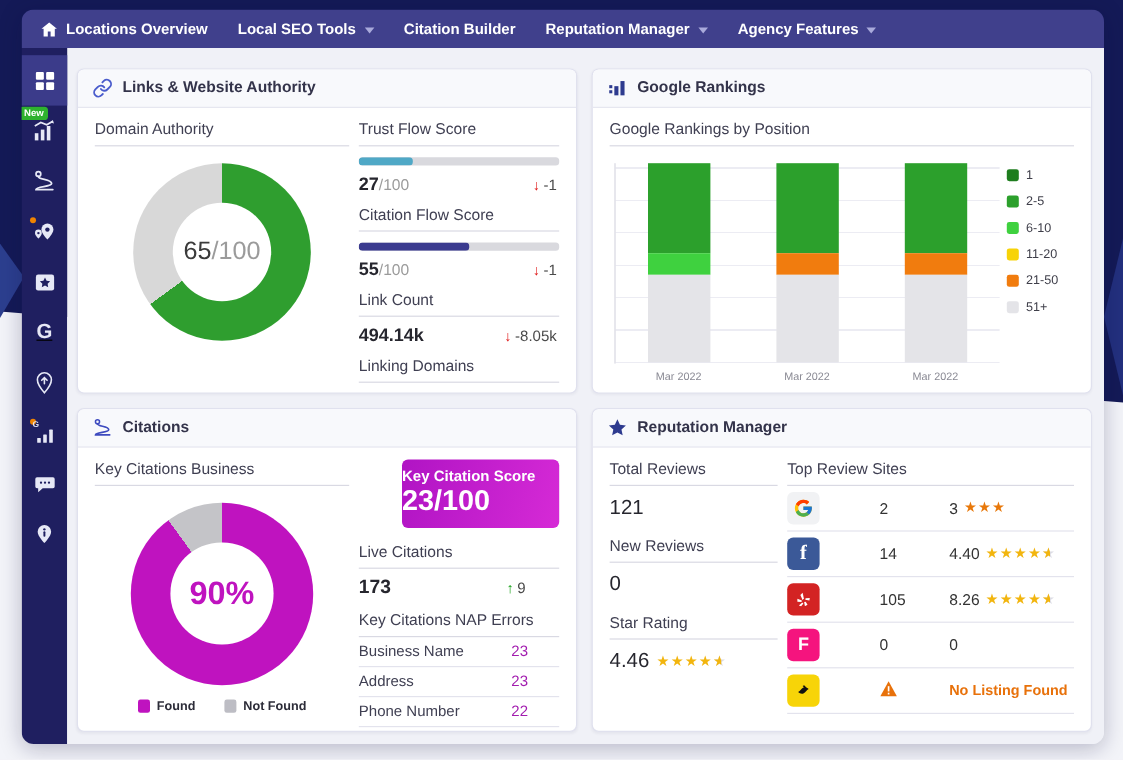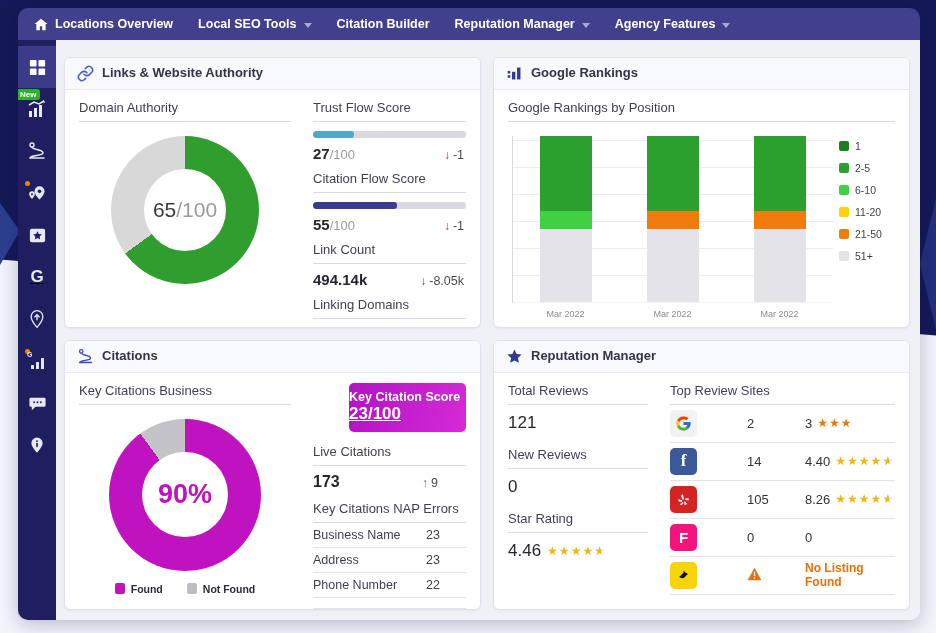--- a/index.html
+++ b/index.html
@@ -49,21 +49,21 @@
   .content { flex: 1; background: #f0f1f7; padding: 17px 10px 10px 8px;
     display: grid; grid-template-columns: 1fr 1fr; grid-template-rows: 1fr 1fr;
     gap: 12px; min-height: 0; }
 
   .card { background: #fff; border: 1px solid #e0e1ee; border-radius: 6px;
     display: flex; flex-direction: column; overflow: hidden;
     box-shadow: 0 1px 2px rgba(30,30,80,.05); }
   .card-head { flex: 0 0 auto; background: #f8f9fc; border-bottom: 1px solid #e6e7f0;
     padding: 7px 12px; display: flex; align-items: flex-start; gap: 8px; }
   .card-title { font-size: 13px; font-weight: 700; color: #33334a; }
-  .card-body { flex: 1; padding: 10px 14px 8px 14px; display: flex; gap: 22px; min-height: 0; }
+  .card-body { flex: 1; padding: 10px 14px 8px 14px; display: flex; gap: 8px; min-height: 0; }
 
   .section-label { font-size: 13px; color: #3f3f52; padding-bottom: 6px;
     border-bottom: 1px solid #d9d9e3; }
 
   
   .col-left { flex: 0 0 212px; }
   .col-right { flex: 1; min-width: 0; }
   .donut { width: 148px; height: 148px; border-radius: 50%; position: relative;
     margin: 14px auto 0 auto; }
   .donut::after { content: ""; position: absolute; inset: 22%; background: #fff;
@@ -109,25 +109,25 @@
   .cit-donut { width: 152px; height: 152px; }
   .cit-center { font-size: 27px; font-weight: 700; color: #bf13bf; }
   .cit-legend { display: flex; justify-content: center; gap: 24px; margin-top: 12px; }
   .cit-legend .legend-item { font-size: 10.5px; font-weight: 700; color: #2c2c38; }
   .cit-legend .sw { width: 11px; height: 11px; }
   .sw-found { background: #bf13bf; }
   .sw-notfound { background: #bdbdc4; }
   .score-box { border-radius: 5px; background: linear-gradient(105deg, #b014c4, #d62ad6);
     color: #fff; text-align: left; padding: 7px 0 9px 0; margin-bottom: 12px; margin-left: 36px; }
   .score-label { font-size: 12.5px; font-weight: 600; }
-  .score-value { font-size: 17px; font-weight: 600; line-height: 1.15; text-decoration: underline; }
+  .score-value { font-size: 24px; font-weight: 600; line-height: 1.15; }
   .nap-row { display: flex; align-items: center; justify-content: space-between;
     padding: 5px 26px 5px 0; border-bottom: 1px solid #e3e3ed; font-size: 12.5px;
     color: #3f3f52; }
-  .nap-row b { font-weight: 400; color: #404040; }
+  .nap-row b { font-weight: 400; color: #a21caf; }
   .live-row { display: flex; align-items: baseline; margin: 7px 0 10px 0;
     padding-right: 26px; }
   .live-val { font-size: 16px; font-weight: 600; color: #26262e; }
 
   
   .rep-left { flex: 0 0 140px; }
   .stat-group { margin-bottom: 14px; }
   .stat-value { font-size: 17px; color: #26262e; margin-top: 8px; }
   .stars { display: inline-flex; font-size: 12px; letter-spacing: 1px; }
   .star-half { position: relative; display: inline-block; color: #dcdce4; }

